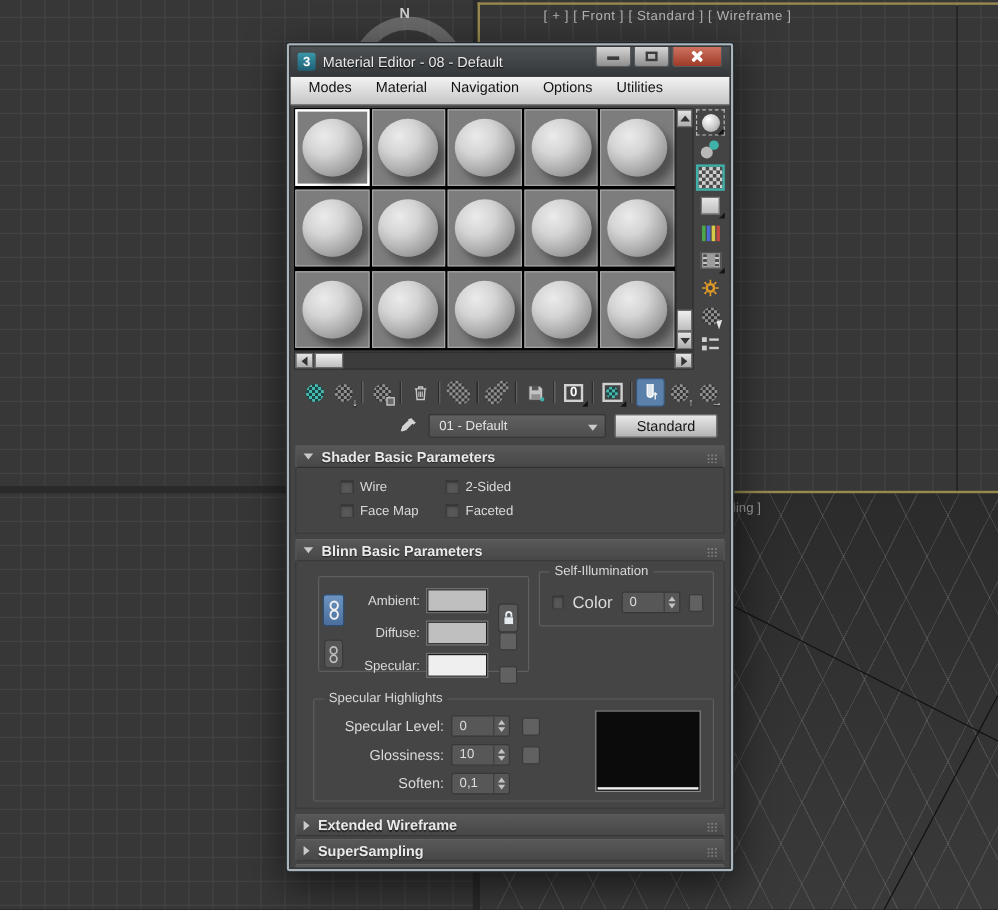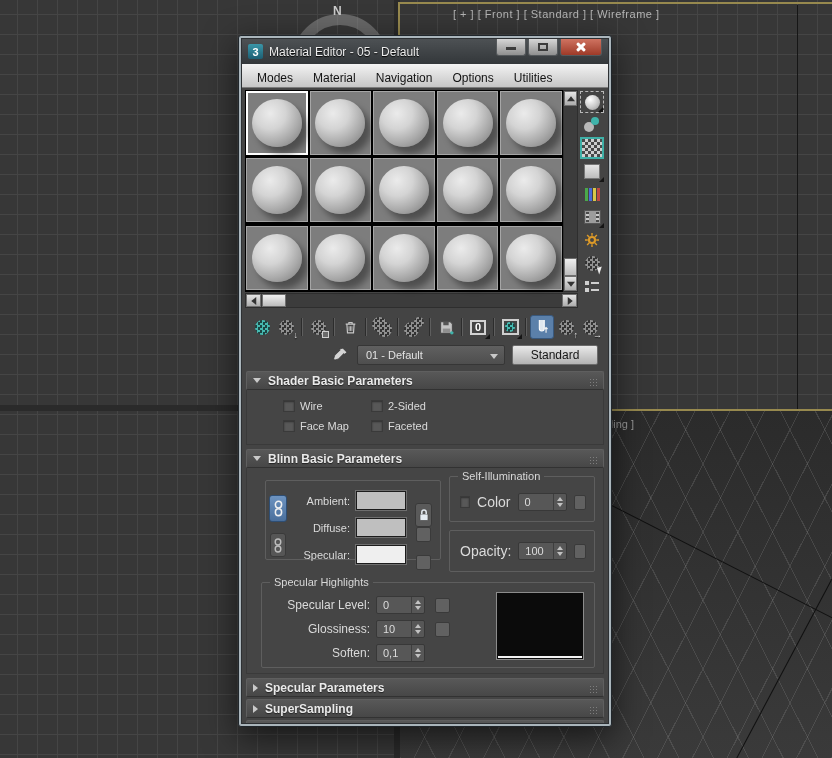--- a/index.html
+++ b/index.html
@@ -49,21 +49,21 @@
     background:linear-gradient(#d6d6d6,#8f8f8f);border-radius:0 0 3px 3px;position:relative;margin-left:2px;}
   .winbtn.close{width:42px;background:linear-gradient(#d87а66,#a33b2a);
     background:linear-gradient(#cf7361,#9e3a28);}
   .glyph-min{position:absolute;left:9px;bottom:5px;width:10px;height:3px;background:#3c3c3c;}
   .glyph-max{position:absolute;left:9px;top:4px;width:10px;height:8px;border:2px solid #3c3c3c;}
   .glyph-x{position:absolute;inset:0;}
   .glyph-x::before,.glyph-x::after{content:'';position:absolute;left:50%;top:50%;width:11px;height:3px;
     background:#fff;border-radius:1px;}
   .glyph-x::before{transform:translate(-50%,-50%) rotate(45deg);}
   .glyph-x::after{transform:translate(-50%,-50%) rotate(-45deg);}
-  .menubar{height:24px;flex:0 0 24px;display:flex;align-items:flex-end;gap:2px;padding:0 6px;
+  .menubar{height:24px;flex:0 0 24px;display:flex;align-items:flex-start;gap:2px;padding:0 6px;
     background:linear-gradient(#f3f3f3,#c6c6c6);border-bottom:1px solid #7c7c7c;}
   .menu-item{font-size:12px;color:#121212;padding:2px 9px;}
   .client{flex:1;background:#444;display:flex;flex-direction:column;overflow:hidden;}
 
   
   .sample-row{display:flex;padding:2px 2px 0 3px;}
   .slots-wrap{width:333px;}
   .grid-v{display:flex;}
   .slot-grid{width:318px;background:#000;padding:1px;display:grid;
     grid-template-columns:repeat(5,1fr);gap:2px;}
@@ -216,21 +216,21 @@
   <div class="compass-n">N</div>
   <div class="obj-edge"></div>
   <div class="front-label">[ + ] [ Front ] [ Standard ] [ Wireframe ]</div>
   <div class="clipped-label">ading ]</div>
 
   <div class="dialog">
     <div class="dialog-inner">
 
       <div class="titlebar">
         <div class="app-ico">3</div>
-        <div class="title-text">Material Editor - 05 - Default</div>
+        <div class="title-text">Material Editor - 08 - Default</div>
         <div class="winbtns">
           <div class="winbtn">
             <span class="glyph-min"></span>
             </div>
           <div class="winbtn">
             <span class="glyph-max"></span>
             </div>
           <div class="winbtn close">
             <span class="glyph-x"></span>
             </div>
@@ -525,28 +525,20 @@
               <span class="grp-legend">Self-Illumination</span>
               <span class="cbx"></span>
               <span class="flabel">Color</span>
               <span class="spinner">
                 <span class="spin-val">0</span>
                 <span class="spin-arrows"></span>
               </span>
               <span class="map-btn"></span>
             </div>
 
-            <div class="grp op-grp">
-              <span class="flabel" style="flex:1;text-align:right;">Opacity:</span>
-              <span class="spinner">
-                <span class="spin-val">100</span>
-                <span class="spin-arrows"></span>
-              </span>
-              <span class="map-btn"></span>
-            </div>
 
             <div class="grp sh-grp">
               <span class="grp-legend">Specular Highlights</span>
               <div class="shrow">
                 <span class="shlabel">Specular Level:</span>
                 <span class="spinner">
                   <span class="spin-val">0</span>
                   <span class="spin-arrows"></span>
                 </span>
                 <span class="map-btn"></span>
@@ -569,21 +561,21 @@
               <div class="graph"></div>
             </div>
 
           </div>
         </div>
 
         <div id="collapsed-rollouts">
             <div class="rollout">
               <div class="ro-head">
                 <span class="ro-tri closed"></span>
-                <span class="ro-title">Specular Parameters</span>
+                <span class="ro-title">Extended Wireframe</span>
                 <span class="ro-grip"></span>
               </div>
             </div>
             <div class="rollout">
               <div class="ro-head">
                 <span class="ro-tri closed"></span>
                 <span class="ro-title">SuperSampling</span>
                 <span class="ro-grip"></span>
               </div>
             </div>

